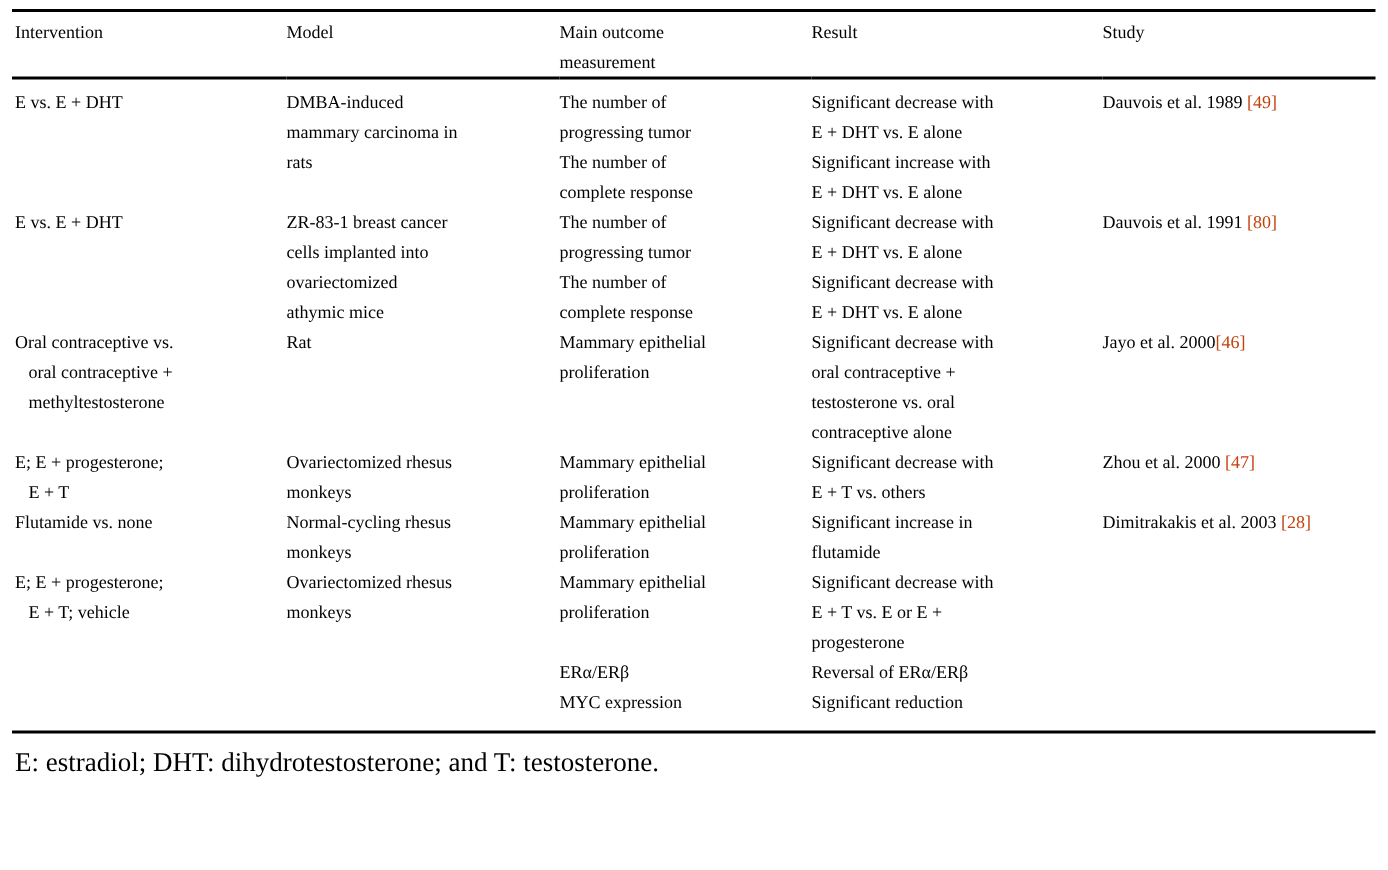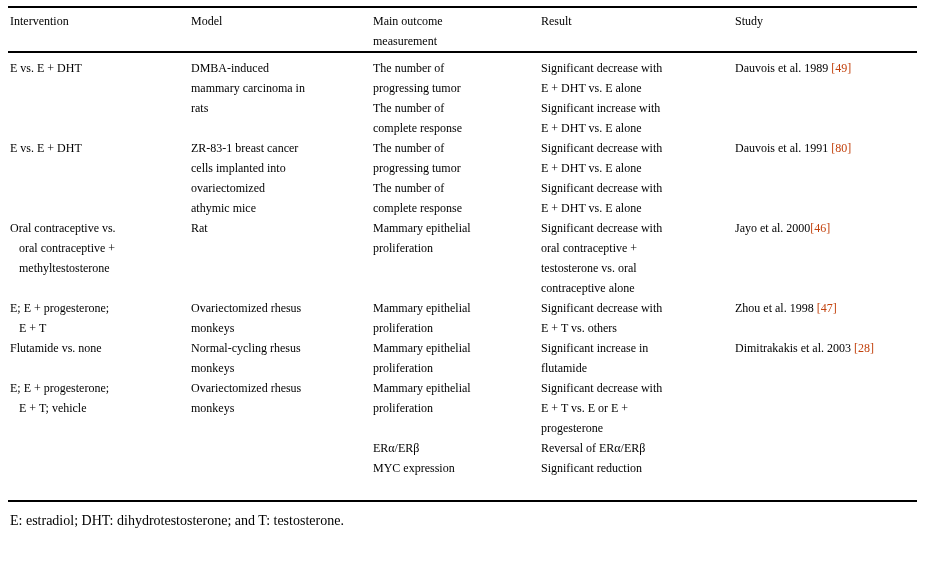--- a/index.html
+++ b/index.html
@@ -38,25 +38,25 @@
     line-height: 20px;
     white-space: pre-wrap;
     font-size: 12px;
   }
   th.first-col, td.first-col { padding-left: 2px; }
   thead th {
     padding-top: 3px;
     border-bottom: 2px solid #000;
   }
   tbody tr.group-start-first td { padding-top: 5px; }
-  tbody tr.table-last td { padding-bottom: 22px; }
+  tbody tr.table-last td { padding-bottom: 9px; }
   .ref { color: #c2410c; }
   .footnote {
     margin: 10px 8px 0 10px;
-    font-size: 14px;
+    font-size: 18px;
     line-height: 18px;
   }
 </style>
 </head>
 <body>
 
 <div class="sheet">
   <table class="outcomes">
     <colgroup>
       <col class="c1">
@@ -130,21 +130,21 @@
 
       <tr>
         <td class="first-col">E; E + progesterone;
    E + T</td>
         <td>Ovariectomized rhesus
 monkeys</td>
         <td>Mammary epithelial
 proliferation</td>
         <td>Significant decrease with
 E + T vs. others</td>
-        <td><span>Zhou et al. 1998 </span><span class="ref">[47]</span></td>
+        <td><span>Zhou et al. 2000 </span><span class="ref">[47]</span></td>
       </tr>
 
       <tr>
         <td class="first-col">Flutamide vs. none</td>
         <td>Normal-cycling rhesus
 monkeys</td>
         <td>Mammary epithelial
 proliferation</td>
         <td>Significant increase in
 flutamide</td>

